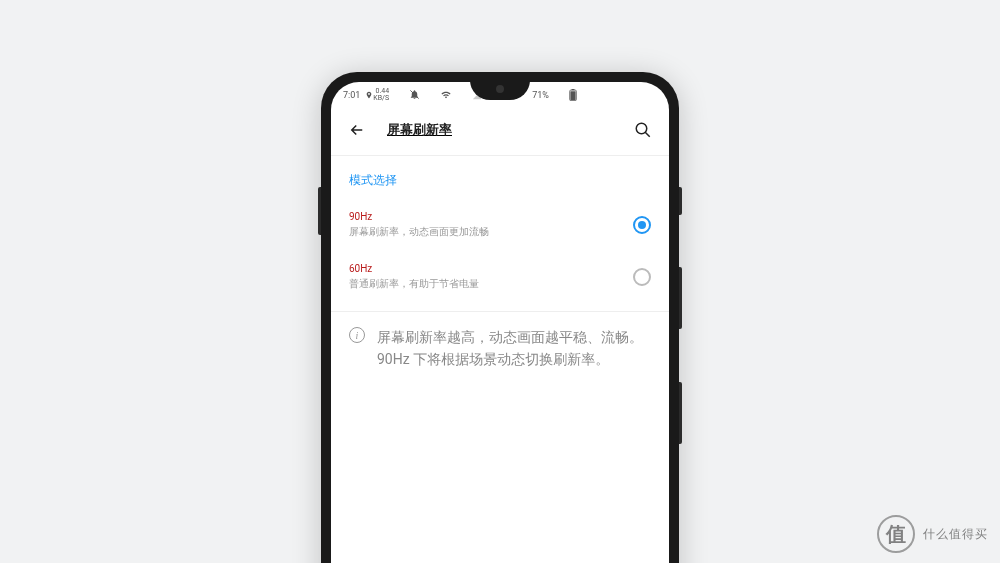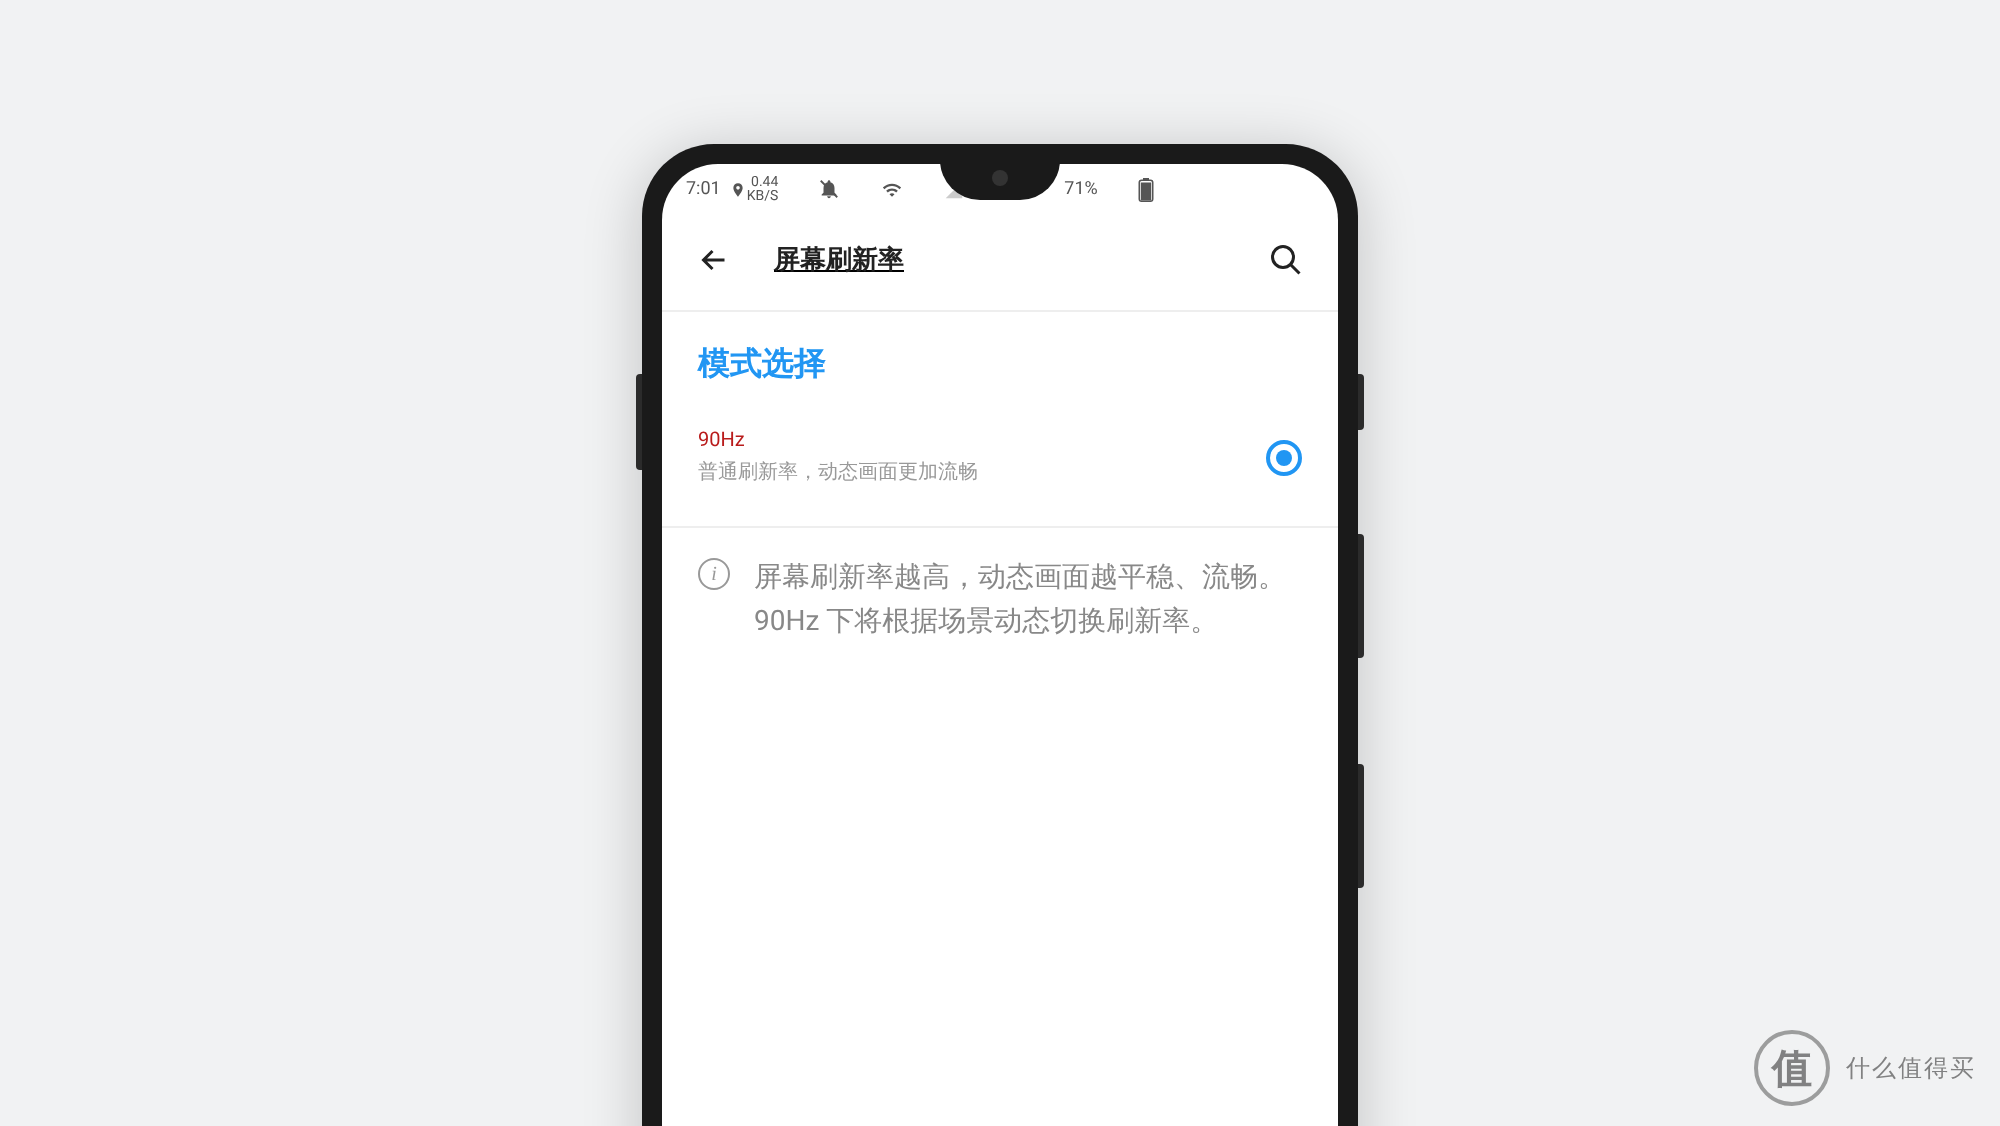--- a/index.html
+++ b/index.html
@@ -95,23 +95,23 @@
       flex: 1;
       font-size: 13px;
       font-weight: 600;
       color: #222;
     }
     .icon-btn { display:flex; align-items:center; justify-content:center; width: 24px; height: 24px; }
     
     
     .content { padding: 0 18px; }
     .section-label {
-      font-size: 16px;
+      font-size: 12px;
       color: #2196f3;
-      font-weight: 700;
+      font-weight: 400;
       padding: 16px 0 10px 0;
     }
     .option-row {
       display: flex;
       align-items: center;
       padding: 12px 0;
       gap: 10px;
     }
     .option-text { flex: 1; }
     .option-title { font-size: 10px; color: #b91c1c; margin-bottom: 3px; }
@@ -227,25 +227,32 @@
           </svg>
       </div>
     </div>
 
     <div class="content">
       <div class="section-label">模式选择</div>
 
       <div class="option-row">
         <div class="option-text">
           <div class="option-title">90Hz</div>
-          <div class="option-sub">普通刷新率，动态画面更加流畅</div>
+          <div class="option-sub">屏幕刷新率，动态画面更加流畅</div>
         </div>
         <div class="radio selected"></div>
       </div>
 
+      <div class="option-row">
+        <div class="option-text">
+          <div class="option-title">60Hz</div>
+          <div class="option-sub">普通刷新率，有助于节省电量</div>
+        </div>
+        <div class="radio"></div>
+      </div>
 
       <div class="divider"></div>
 
       <div class="info-row">
         <div class="info-icon">i</div>
         <div class="info-text">屏幕刷新率越高，动态画面越平稳、流畅。90Hz 下将根据场景动态切换刷新率。</div>
       </div>
     </div>
   </div>
 </div>

